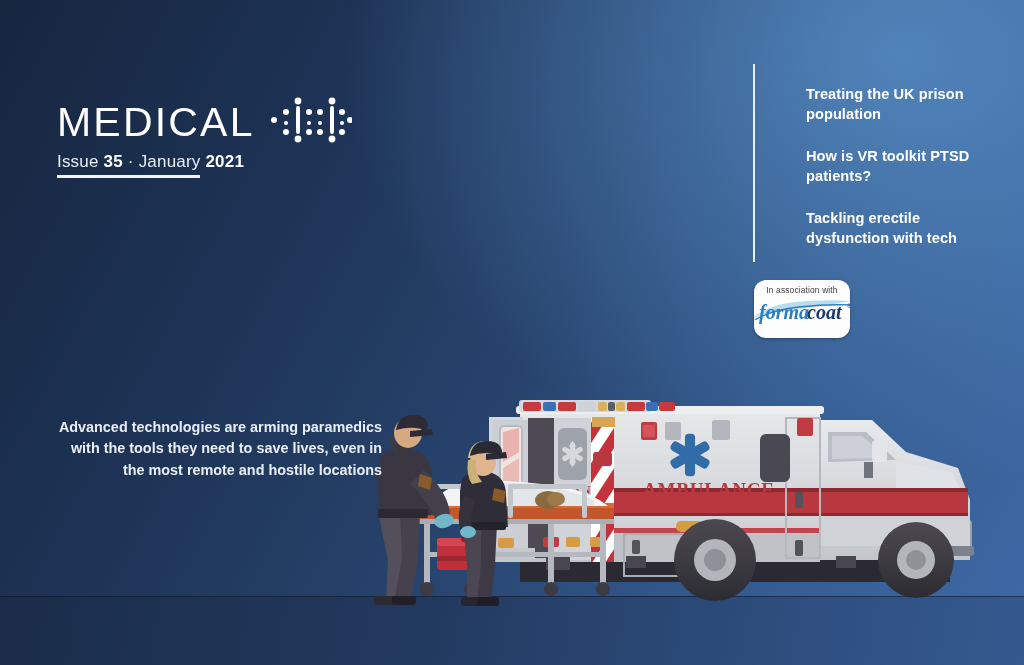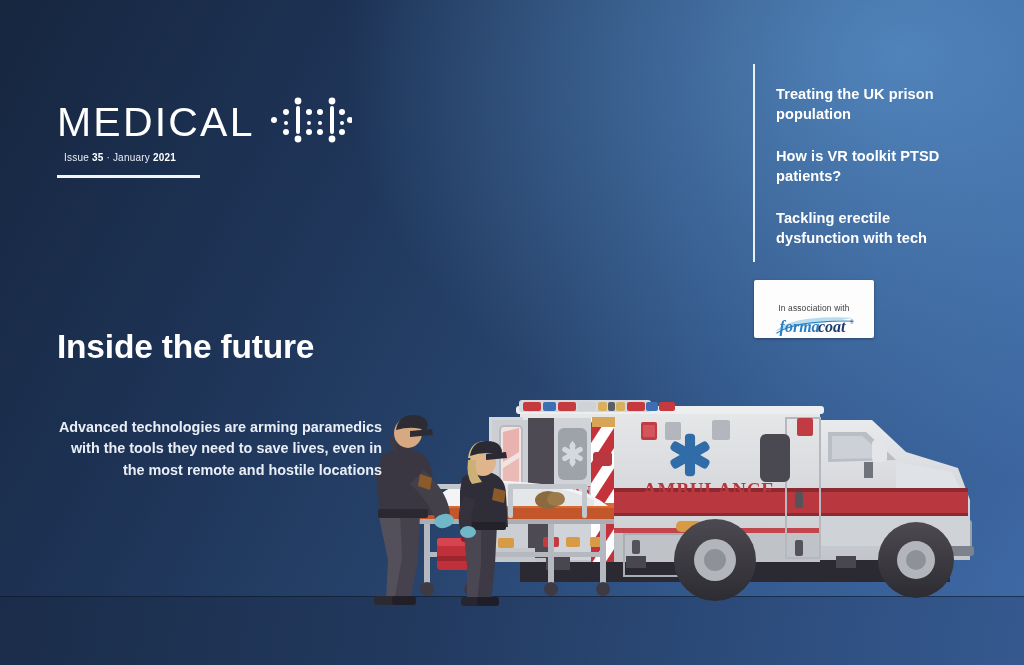--- a/index.html
+++ b/index.html
@@ -27,48 +27,48 @@
   
   #masthead { position:absolute; left:57px; top:97px; display:flex; align-items:flex-end; }
   .mast-word {
     font-size:41px; letter-spacing:2.2px; color:#ffffff;
     font-weight:400; line-height:1;
     font-family:"Liberation Sans", sans-serif;
   }
   #logo-dots { margin:0 15px; display:block; }
 
   #issue-line {
-    position:absolute; left:64px; top:152px;
-    color:#e8eef6; font-size:10px; letter-spacing:.2px; white-space:nowrap;
+    position:absolute; left:57px; top:152px;
+    color:#e8eef6; font-size:17px; letter-spacing:.2px; white-space:nowrap;
   }
   #issue-line b { font-weight:700; color:#ffffff; }
   #issue-rule {
     position:absolute; left:57px; top:175px; width:143px; height:3px;
     background:#f2f5f9;
   }
 
   
   #divider {
     position:absolute; left:753px; top:64px; width:2px; height:198px;
     background:#e9eff7;
   }
   #headlines { position:absolute; left:776px; top:85px; width:200px; }
   .headline {
     color:#ffffff; font-size:14.6px; font-weight:700; line-height:1.34;
-    margin-bottom:23px; letter-spacing:.05px;
+    margin-bottom:23px; letter-spacing:.05px;margin-left:30px;
   }
   .headline:last-child { margin-bottom:0; }
 
   
   #assoc-badge {
-    position:absolute; left:754px; top:280px; width:120px; height:58px;
-    background:#fdfdfd; border-radius:2px;
+    position:absolute; left:754px; top:280px; width:96px; height:58px;
+    background:#fdfdfd; border-radius:12px;
     box-shadow:0 1px 3px rgba(0,0,0,.35);
     display:flex; flex-direction:column; align-items:center; justify-content:flex-start;
-    padding-top:23px; overflow:hidden;
+    padding-top:5px; overflow:hidden;
   }
   #assoc-label { font-size:8.4px; color:#3b3b3b; letter-spacing:.15px; }
   #fc-logo { margin-top:1px; }
 
   
   #feature-title {
     position:absolute; left:57px; top:327px; width:400px;
     color:#ffffff; font-size:33.5px; font-weight:700; line-height:1.2;
     letter-spacing:-.2px;
   }
@@ -379,17 +379,17 @@
     <svg id="fc-logo" width="106" height="30" viewBox="0 0 106 30" aria-hidden="true">
       <path d="M4 22 q14 -13 42 -16 q30 -3 56 -1 q-26 5 -54 8 q-28 3 -44 9 Z" fill="#b9dcf0"></path>
       <path d="M6 24 q16 -10 44 -13 q28 -3 52 -2" stroke="#2a7fc1" stroke-width="1.3" fill="none"></path>
       <text x="10" y="23" font-family="Liberation Serif, serif" font-size="20" font-style="italic" font-weight="700" fill="#2a7fc1">forma</text>
       <text x="58" y="23" font-family="Liberation Serif, serif" font-size="20" font-style="italic" font-weight="700" fill="#1b3a6b">coat</text>
       <text x="98" y="12" font-family="Liberation Sans, sans-serif" font-size="6" fill="#1b3a6b">®</text>
     </svg>
   </div>
 
   <h1 id="feature-title">
-    <span>Inside the future</span><br>
+    <br>
   </h1>
   <p id="feature-sub">Advanced technologies are arming paramedics with the tools they need to save lives, even in the most remote and hostile locations</p>
 
 </div>
 
 </body></html>

